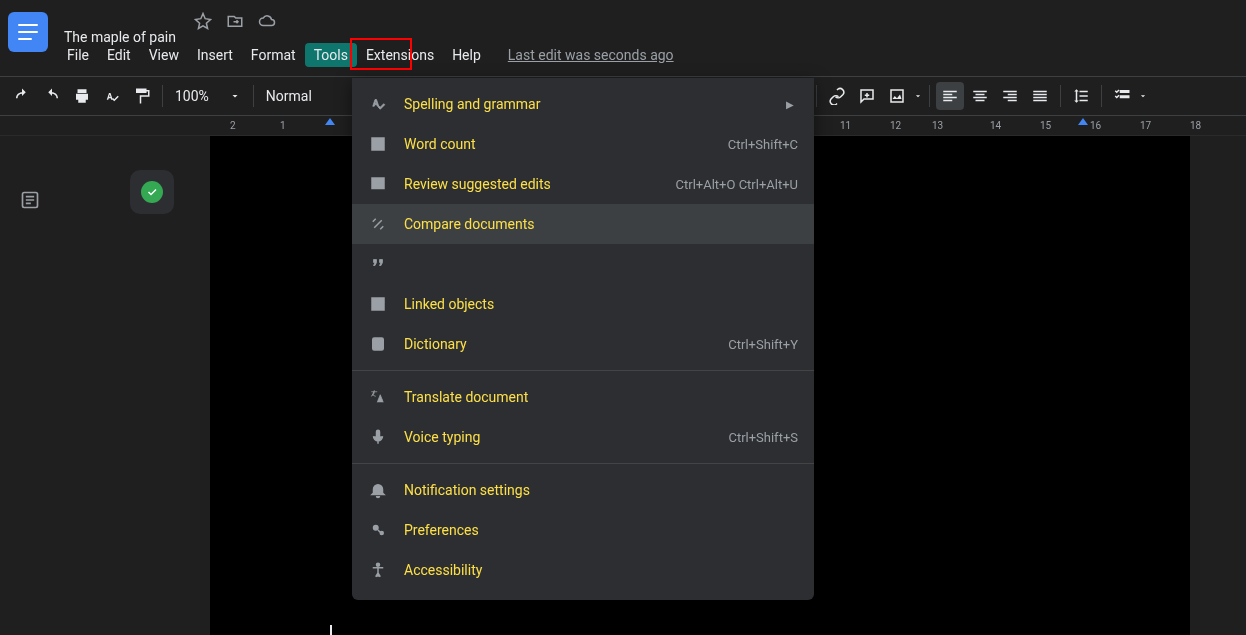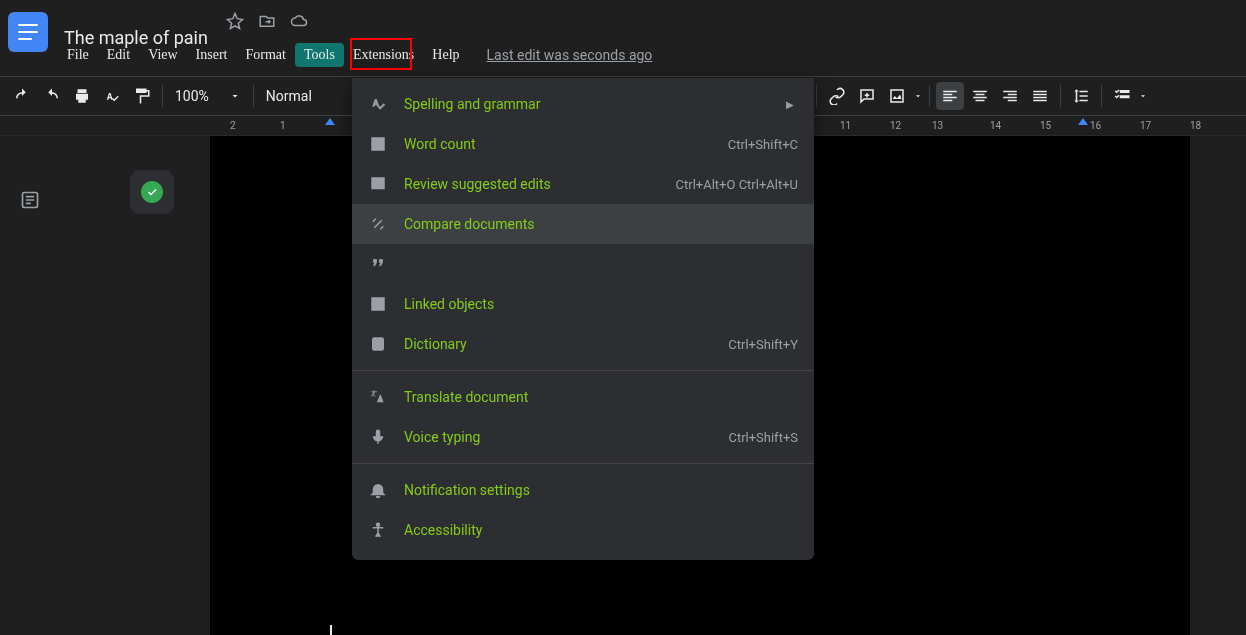--- a/index.html
+++ b/index.html
@@ -7,26 +7,26 @@
   
   
   .header { height: 76px; display: flex; align-items: flex-start; padding: 6px 8px 0 8px; }
   .logo-box { width: 40px; height: 40px; background: #4285f4; border-radius: 6px; display: flex; align-items: center; justify-content: center; margin-top: 6px; }
   .logo-box .lines { width: 20px; height: 16px; display: flex; flex-direction: column; justify-content: space-between; }
   .logo-box .lines span { display: block; height: 2px; background: #fff; border-radius: 1px; }
   .logo-box .lines span:last-child { width: 70%; }
   
   .title-block { margin-left: 10px; display: flex; flex-direction: column; }
   .title-row { display: flex; align-items: center; gap: 12px; height: 30px; }
-  .doc-title { font-size: 18px; color: #e8eaed; padding: 0 6px; margin-top: 32px; }
+  .doc-title { font-size: 14px; color: #e8eaed; padding: 0 6px; margin-top: 32px; }
   .title-icons { display: flex; gap: 14px; align-items: center; }
   .tiny-icon { width: 18px; height: 18px; fill: #9aa0a6; stroke: #9aa0a6; }
   
   .menu-row { display: flex; align-items: center; gap: 0; height: 30px; margin-top: 4px; }
-  .menu-item { padding: 4px 9px; font-size: 14px; color: #e8eaed; border-radius: 4px; cursor: pointer; font-family: Liberation Serif, serif; }
+  .menu-item { padding: 4px 9px; font-size: 14px; color: #e8eaed; border-radius: 4px; cursor: pointer; }
   .menu-item.open { background: #0f766e; }
   .edit-info { margin-left: 18px; font-size: 14px; color: #9aa0a6; text-decoration: underline; }
   
   .highlight-red { position: absolute; border: 2px solid #ff0000; pointer-events: none; }
   
   
   .toolbar { height: 40px; border-top: 1px solid #3c4043; border-bottom: 1px solid #3c4043; display: flex; align-items: center; padding: 0 8px; gap: 2px; }
   .tool-btn { width: 28px; height: 28px; display: flex; align-items: center; justify-content: center; border-radius: 4px; }
   .tool-btn svg { width: 18px; height: 18px; fill: #e8eaed; }
   .tool-sep { width: 1px; height: 22px; background: #3c4043; margin: 0 4px; }
@@ -47,21 +47,21 @@
   .check-badge { position:absolute; left:130px; top:170px; width:44px; height:44px; border-radius:10px; background:#2d2e31; display:flex; align-items:center; justify-content:center;}
   .check-badge .circle{width:22px;height:22px;border-radius:50%;background:#34a853;display:flex;align-items:center;justify-content:center;}
   .cursor { position:absolute; left:330px; top:625px; width:2px; height:18px; background:#e8eaed;}
   
   
   .dropdown { position: absolute; left: 352px; top: 78px; width: 462px; background: #2d2e31; border-radius: 0 0 6px 6px; box-shadow: 0 4px 16px rgba(0,0,0,0.5); padding: 6px 0 10px 0; z-index: 100;}
   .dd-item { height: 40px; display: flex; align-items: center; padding: 0 16px; gap: 16px; position: relative; cursor:pointer;}
   .dd-item:hover, .dd-item.hover { background: #3c4043; }
   .dd-icon { width: 20px; height: 20px; display: flex; align-items: center; justify-content: center; flex-shrink:0;}
   .dd-icon svg { width: 18px; height: 18px; fill: #9aa0a6; stroke: #9aa0a6; }
-  .dd-label { flex: 1; font-size: 14px; color: #84cc16; }
+  .dd-label { flex: 1; font-size: 14px; color: #fde047; }
   .dd-shortcut { font-size: 13px; color: #9aa0a6; }
   .dd-arrow { width:12px; color:#9aa0a6; font-size:10px;}
   .dd-sep { height: 1px; background: #444; margin: 6px 0; }
 </style>
 </head>
 <body>
 
 <div class="header">
   <div class="logo-box">
     <div class="lines">
@@ -327,20 +327,30 @@
     <div class="dd-icon">
         <svg viewBox="0 0 24 24" fill="none" stroke="#9aa0a6" stroke-width="2">
           <path d="M6 16V11a6 6 0 1112 0v5l2 2H4zM10 20a2 2 0 004 0"></path>
         </svg>
       </div>
     <span class="dd-label">Notification settings</span>
   </div>
   <div class="dd-item">
     <div class="dd-icon">
         <svg viewBox="0 0 24 24" fill="none" stroke="#9aa0a6" stroke-width="2">
+          <circle cx="9" cy="9" r="3"></circle>
+          <circle cx="17" cy="16" r="2"></circle>
+          <path d="M12 12l3 3"></path>
+        </svg>
+      </div>
+    <span class="dd-label">Preferences</span>
+  </div>
+  <div class="dd-item">
+    <div class="dd-icon">
+        <svg viewBox="0 0 24 24" fill="none" stroke="#9aa0a6" stroke-width="2">
           <circle cx="12" cy="5" r="2"></circle>
           <path d="M5 9h14M12 9v7m-3 5l3-5 3 5"></path>
         </svg>
       </div>
     <span class="dd-label">Accessibility</span>
   </div>
 </div>
 
 <div class="highlight-red" style="left:354px; top:198px; width:458px; height:46px;"></div>
 

